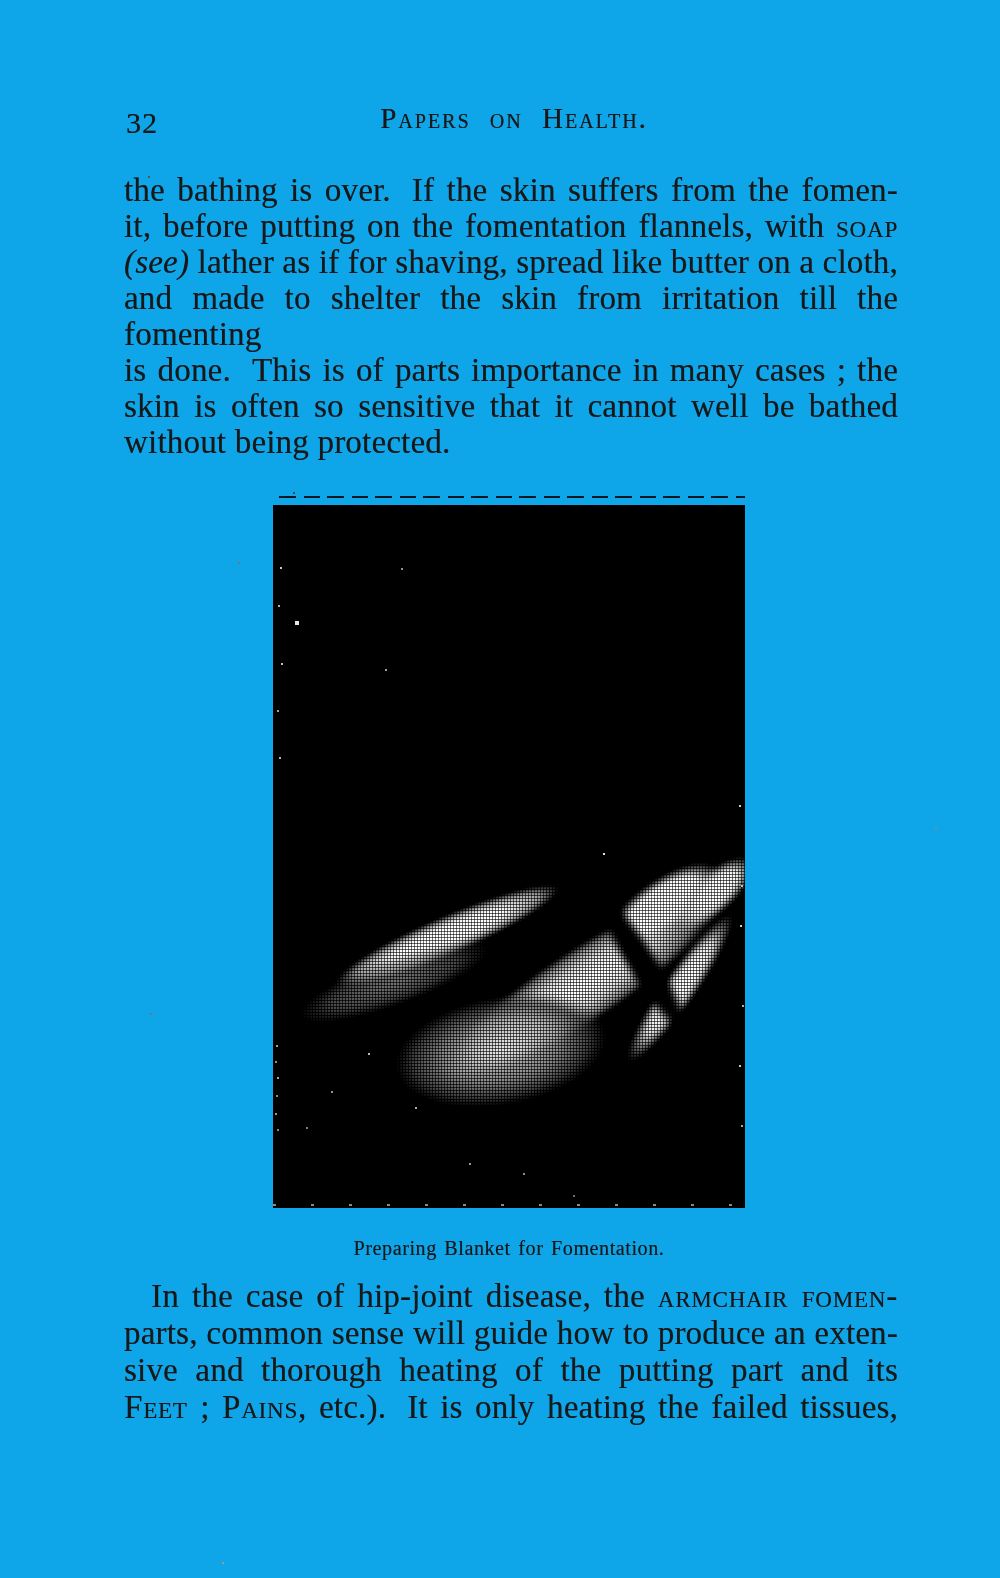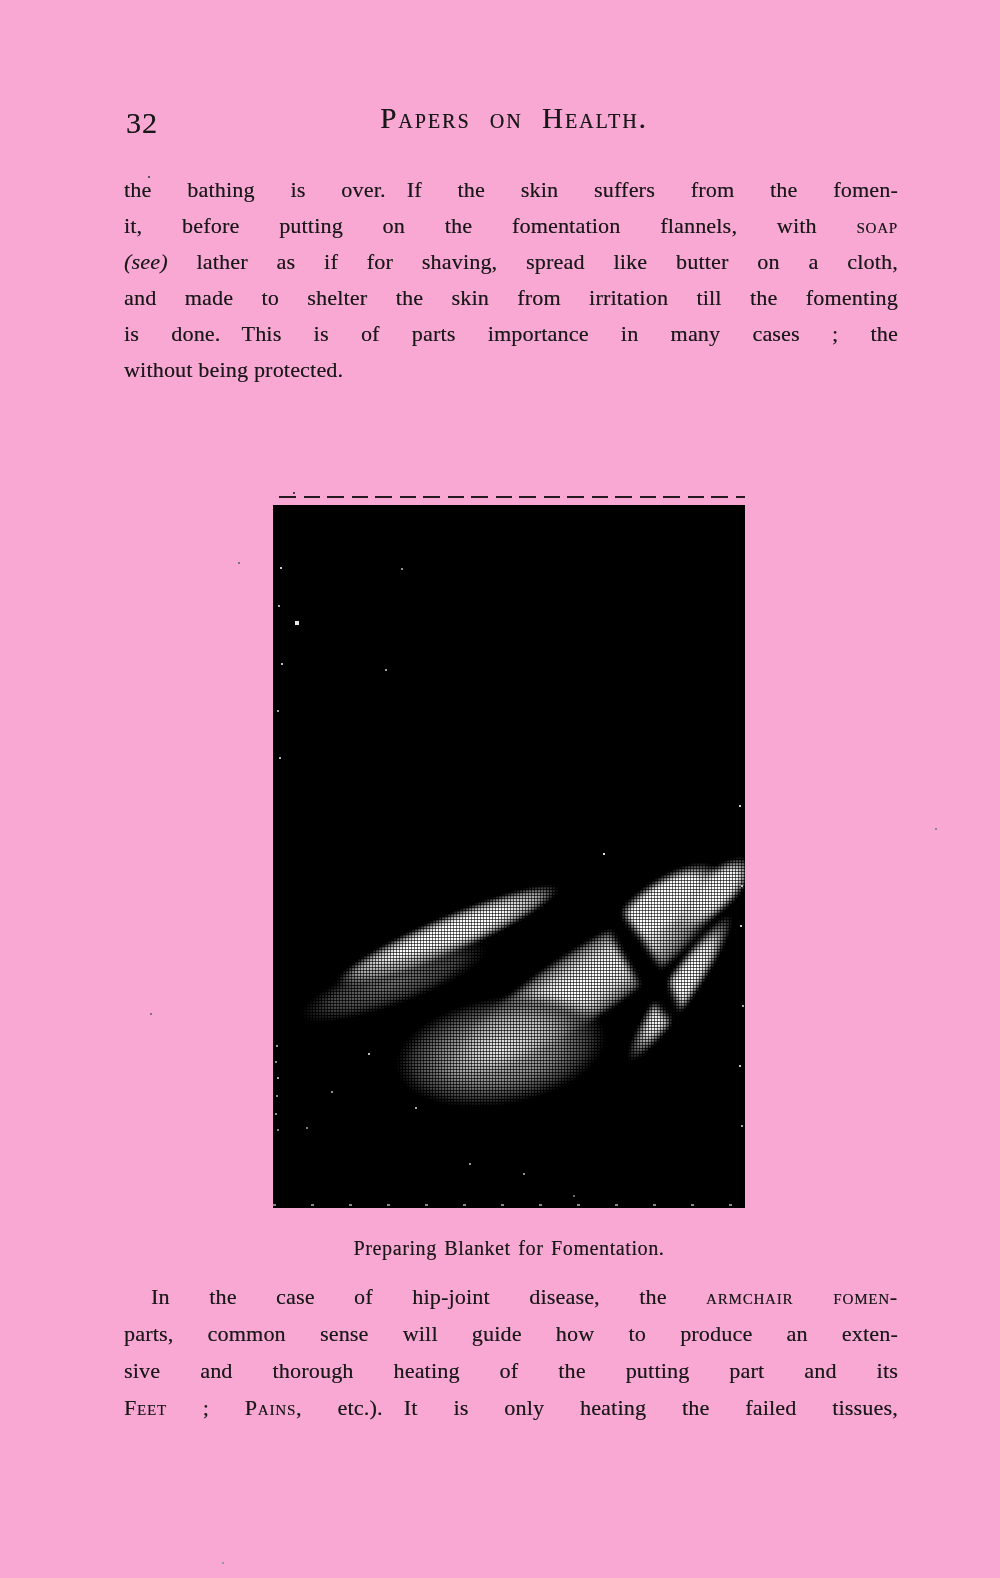--- a/index.html
+++ b/index.html
@@ -6,40 +6,40 @@
     margin: 0; padding: 0;
     width: 1000px; height: 1578px;
     overflow: hidden;
     background: #fcfcfa;
     font-family: "Liberation Serif", "DejaVu Serif", serif;
     color: #181818;
   }
   .page {
     position: relative;
     width: 1000px; height: 1578px;
-    background: #f9a8d4;
+    background: #0ea5e9;
     text-decoration: underline;
   }
   
   .page-number {
     position: absolute; left: 126px; top: 106px;
     font-size: 30px; letter-spacing: 1px;
     text-shadow: 0.3px 0.3px 0 rgba(20,20,20,.6);
   }
   .running-title {
     position: absolute; left: 14px; top: 102px; width: 1000px;
     text-align: center;
     font-variant: small-caps;
     font-size: 29px; letter-spacing: 2px; word-spacing: 10px;
     text-shadow: 0.3px 0.3px 0 rgba(20,20,20,.6);
   }
   
   .para {
     position: absolute; left: 124px; width: 774px;
-    font-size: 22px;
+    font-size: 33px;
     text-shadow: 0.25px 0.25px 0 rgba(20,20,20,.55);
     letter-spacing: 0.2px;
   }
   #p1 { top: 172px; line-height: 36px; }
   #p2 { top: 1278px; line-height: 37px; }
   .line { white-space: normal; }
   .line.just { text-align: justify; text-align-last: justify; }
   .line.indent { text-indent: 27px; }
   .i { font-style: italic; }
   .sc { font-variant: small-caps; letter-spacing: 0.8px; }
@@ -152,20 +152,21 @@
 
   <div class="page-number">32</div>
   <div class="running-title">Papers on Health.</div>
 
   <div class="para" id="p1">
       <div class="line just"><span>the bathing is over.</span><span class="gap"></span><span>If the skin suffers from the fomen-</span></div>
       <div class="line just"><span>it, before putting on the fomentation flannels, with </span><span class="sc">soap</span></div>
       <div class="line just"><span class="i">(see)</span><span> lather as if for shaving, spread like butter on a cloth,</span></div>
       <div class="line just"><span>and made to shelter the skin from irritation till the fomenting</span></div>
       <div class="line just"><span>is done.</span><span class="gap"></span><span>This is of parts importance in many cases ; the</span></div>
+      <div class="line just"><span>skin is often so sensitive that it cannot well be bathed</span></div>
       <div class="line"><span>without being protected.</span></div>
     </div>
 
   <div class="photo-topline"></div>
 
   <figure>
     <div class="photo">
       <div class="streak sA"></div>
       <div class="streak sA2"></div>
       <div class="streak sB"></div>

